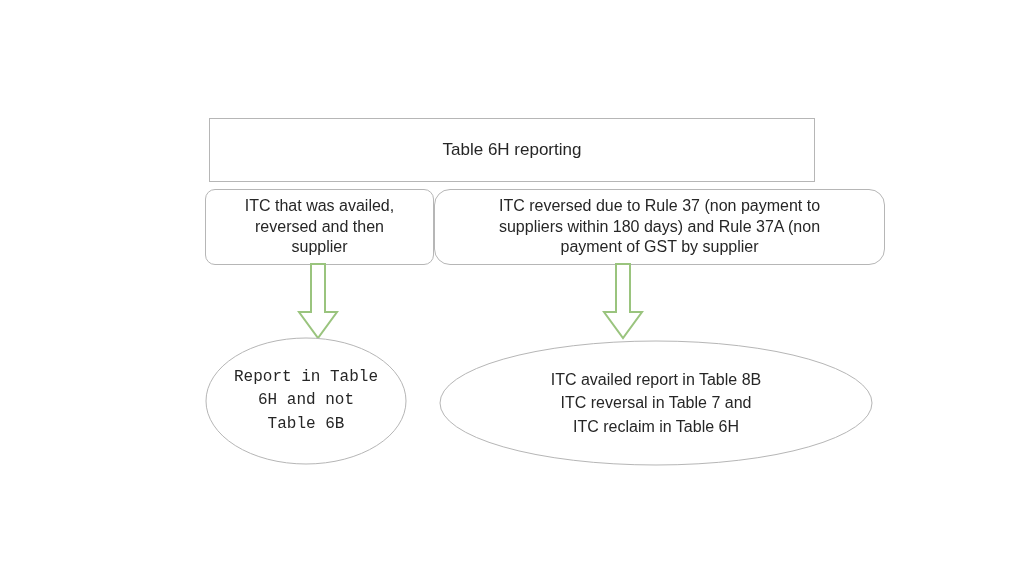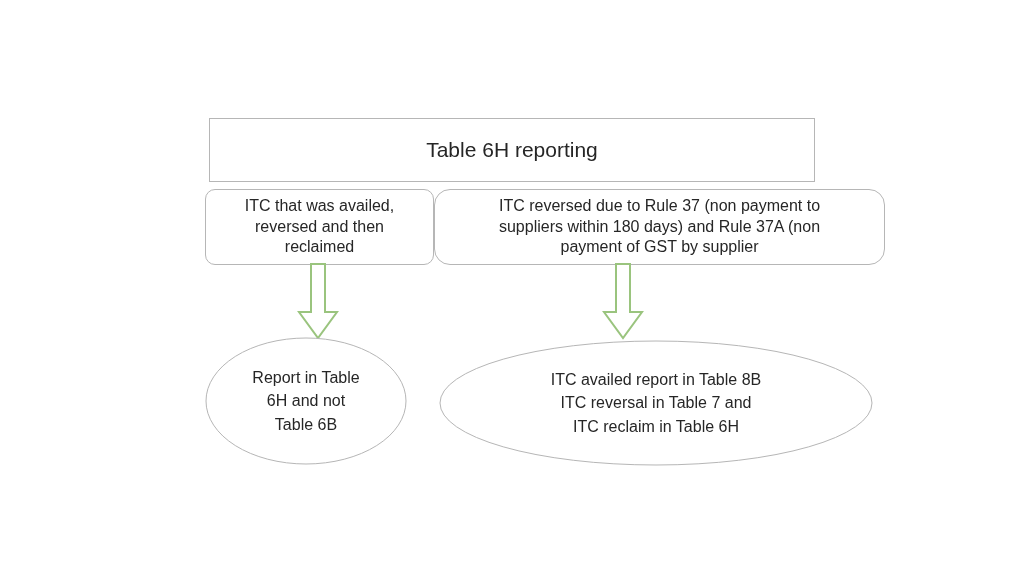--- a/index.html
+++ b/index.html
@@ -38,21 +38,21 @@
     line-height: 1.28;
   }
 
   
   #header-box {
     left: 209px;
     top: 118px;
     width: 606px;
     height: 64px;
     border-radius: 0;
-    font-size: 21px;
+    font-size: 17px;
   }
 
   
   #left-criteria-box {
     left: 205px;
     top: 189px;
     width: 229px;
     height: 76px;
     border-radius: 10px;
     font-size: 16px;
@@ -97,20 +97,21 @@
     font-size: 16px;
     line-height: 1.45;
     color: #262626;
   }
 
   #left-outcome-ellipse {
     left: 205px;
     top: 337px;
     width: 202px;
     height: 128px;
+    font-family: Liberation Mono, monospace;
   }
   #right-outcome-ellipse {
     left: 439px;
     top: 340px;
     width: 434px;
     height: 126px;
   }
 
   
   .arrow {
@@ -136,21 +137,21 @@
 
 <div id="diagram-canvas">
 
   <div class="node" id="header-box">
     <span class="node-text">Table 6H reporting</span>
   </div>
 
   <div class="node" id="left-criteria-box">
     <span class="node-text">ITC that was availed,
 reversed and then
-reclaimed</span>
+supplier</span>
   </div>
 
   <div class="node" id="right-criteria-box">
     <span class="node-text">ITC reversed due to Rule 37 (non payment to
 suppliers within 180 days) and Rule 37A (non
 payment of GST by supplier</span>
   </div>
 
   <div class="arrow" id="left-arrow">
     <svg width="44" height="76" viewBox="0 0 44 76" xmlns="http://www.w3.org/2000/svg">

